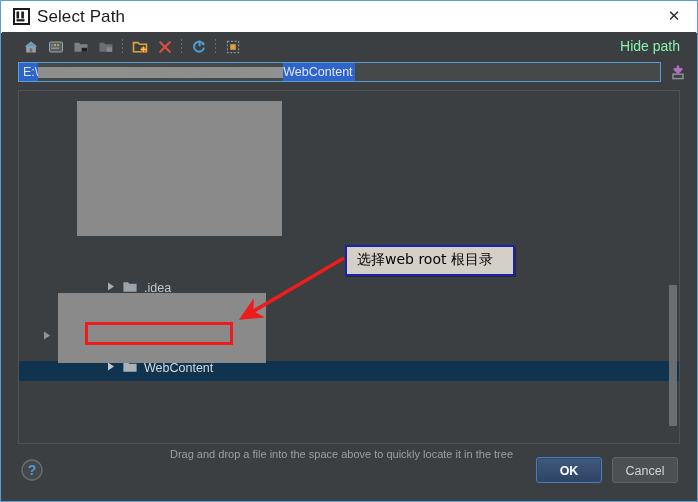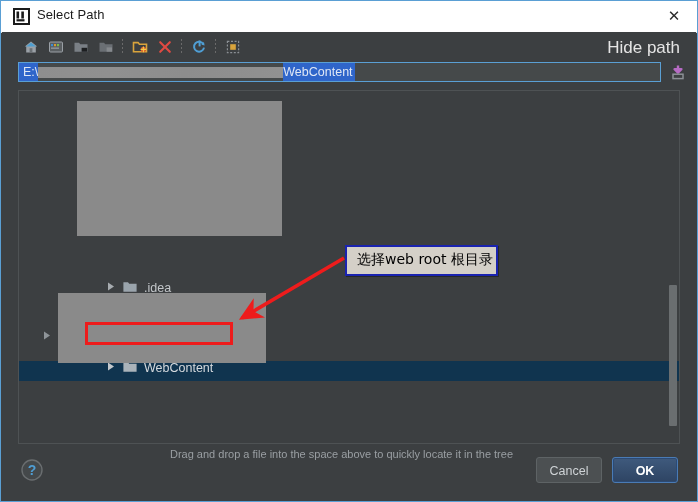--- a/index.html
+++ b/index.html
@@ -22,21 +22,21 @@
   .titlebar{
     position:absolute;left:0;top:0;right:0;height:31px;
     background:#ffffff;
     border-bottom:1px solid #e3e3e3;
   }
   .title-icon{
     position:absolute;left:12px;top:7px;width:17px;height:17px;
   }
   .title-text{
     position:absolute;left:36px;top:6px;
-    font-size:13px;color:#1b1b1b;letter-spacing:.1px;
+    font-size:17px;color:#1b1b1b;letter-spacing:.1px;
     font-family:"Liberation Sans",sans-serif;
     text-align:right;
   }
   .win-close{
     position:absolute;right:0px;top:0px;width:46px;height:30px;
     color:#2b2b2b;font-size:15px;line-height:30px;text-align:center;
     cursor:default;
   }
 
   
@@ -54,21 +54,21 @@
   .tbi{
     width:25px;height:22px;display:flex;align-items:center;justify-content:center;
     cursor:default;
   }
   .tb-sep{
     width:1px;height:16px;margin:0 4px;
     background:repeating-linear-gradient(to bottom,#6a6a6a 0 2px,transparent 2px 4px);
   }
   .hide-path{
     position:absolute;right:16px;top:6px;
-    color:#e5e5e5;font-size:17px;cursor:default;
+    color:#86efac;font-size:14px;cursor:default;
   }
 
   
   .pathrow{
     position:absolute;left:0;top:28px;right:0;height:28px;
   }
   .pathfield{
     position:absolute;left:16px;top:2px;right:35px;height:20px;
     background:#45494a;
     border:1px solid #5a9fd4;
@@ -159,21 +159,21 @@
   .btn.primary{
     background:linear-gradient(to bottom,#3f5a7d,#2e4463);
     border:1px solid #4a7bb5;color:#ffffff;font-weight:bold;
     box-shadow:0 0 0 1px #2c4a74 inset;
   }
 
   
   .callout{
     position:absolute;left:345px;top:245px;
     background:#d4d0c8;border:2px solid #1a23b0;
-    padding:4px 3px 5px 10px;
+    padding:4px 20px 5px 10px;
     font-size:14px;color:#000;
     font-family:"DejaVu Sans","Liberation Sans",sans-serif;
     white-space:nowrap;
     box-shadow:1px 1px 0 rgba(0,0,0,.35);
   }
   .arrow-svg{position:absolute;left:0;top:0;width:698px;height:502px;pointer-events:none;}
   .redbox{
     position:absolute;left:85px;top:322px;width:148px;height:23px;
     border:3px solid #ee1c1c;box-sizing:border-box;
   }
@@ -389,22 +389,22 @@
       <div class="hint">Drag and drop a file into the space above to quickly locate it in the tree</div>
 
       <div class="footer">
         <span class="help">
           <svg width="24" height="24" viewBox="0 0 24 24">
             <circle cx="12" cy="12" r="10" fill="#44484a" stroke="#6a6e70" stroke-width="1.4"></circle>
             <text x="12" y="17" font-size="14" font-weight="bold" fill="#4f9ed4" text-anchor="middle" font-family="Liberation Sans, sans-serif">?</text>
           </svg>
         </span>
         <div class="btns">
+          <div class="btn primary">OK</div>
           <div class="btn">Cancel</div>
-          <div class="btn primary">OK</div>
         </div>
       </div>
 
     </div>
   </div>
 
   <svg class="arrow-svg">
     <defs>
       <marker id="ahead" markerWidth="7" markerHeight="7" refX="5.6" refY="3.5" orient="auto">
         <path d="M0,0.4 L6.6,3.5 L0,6.6 L1.9,3.5 Z" fill="#ee1c1c"></path>

